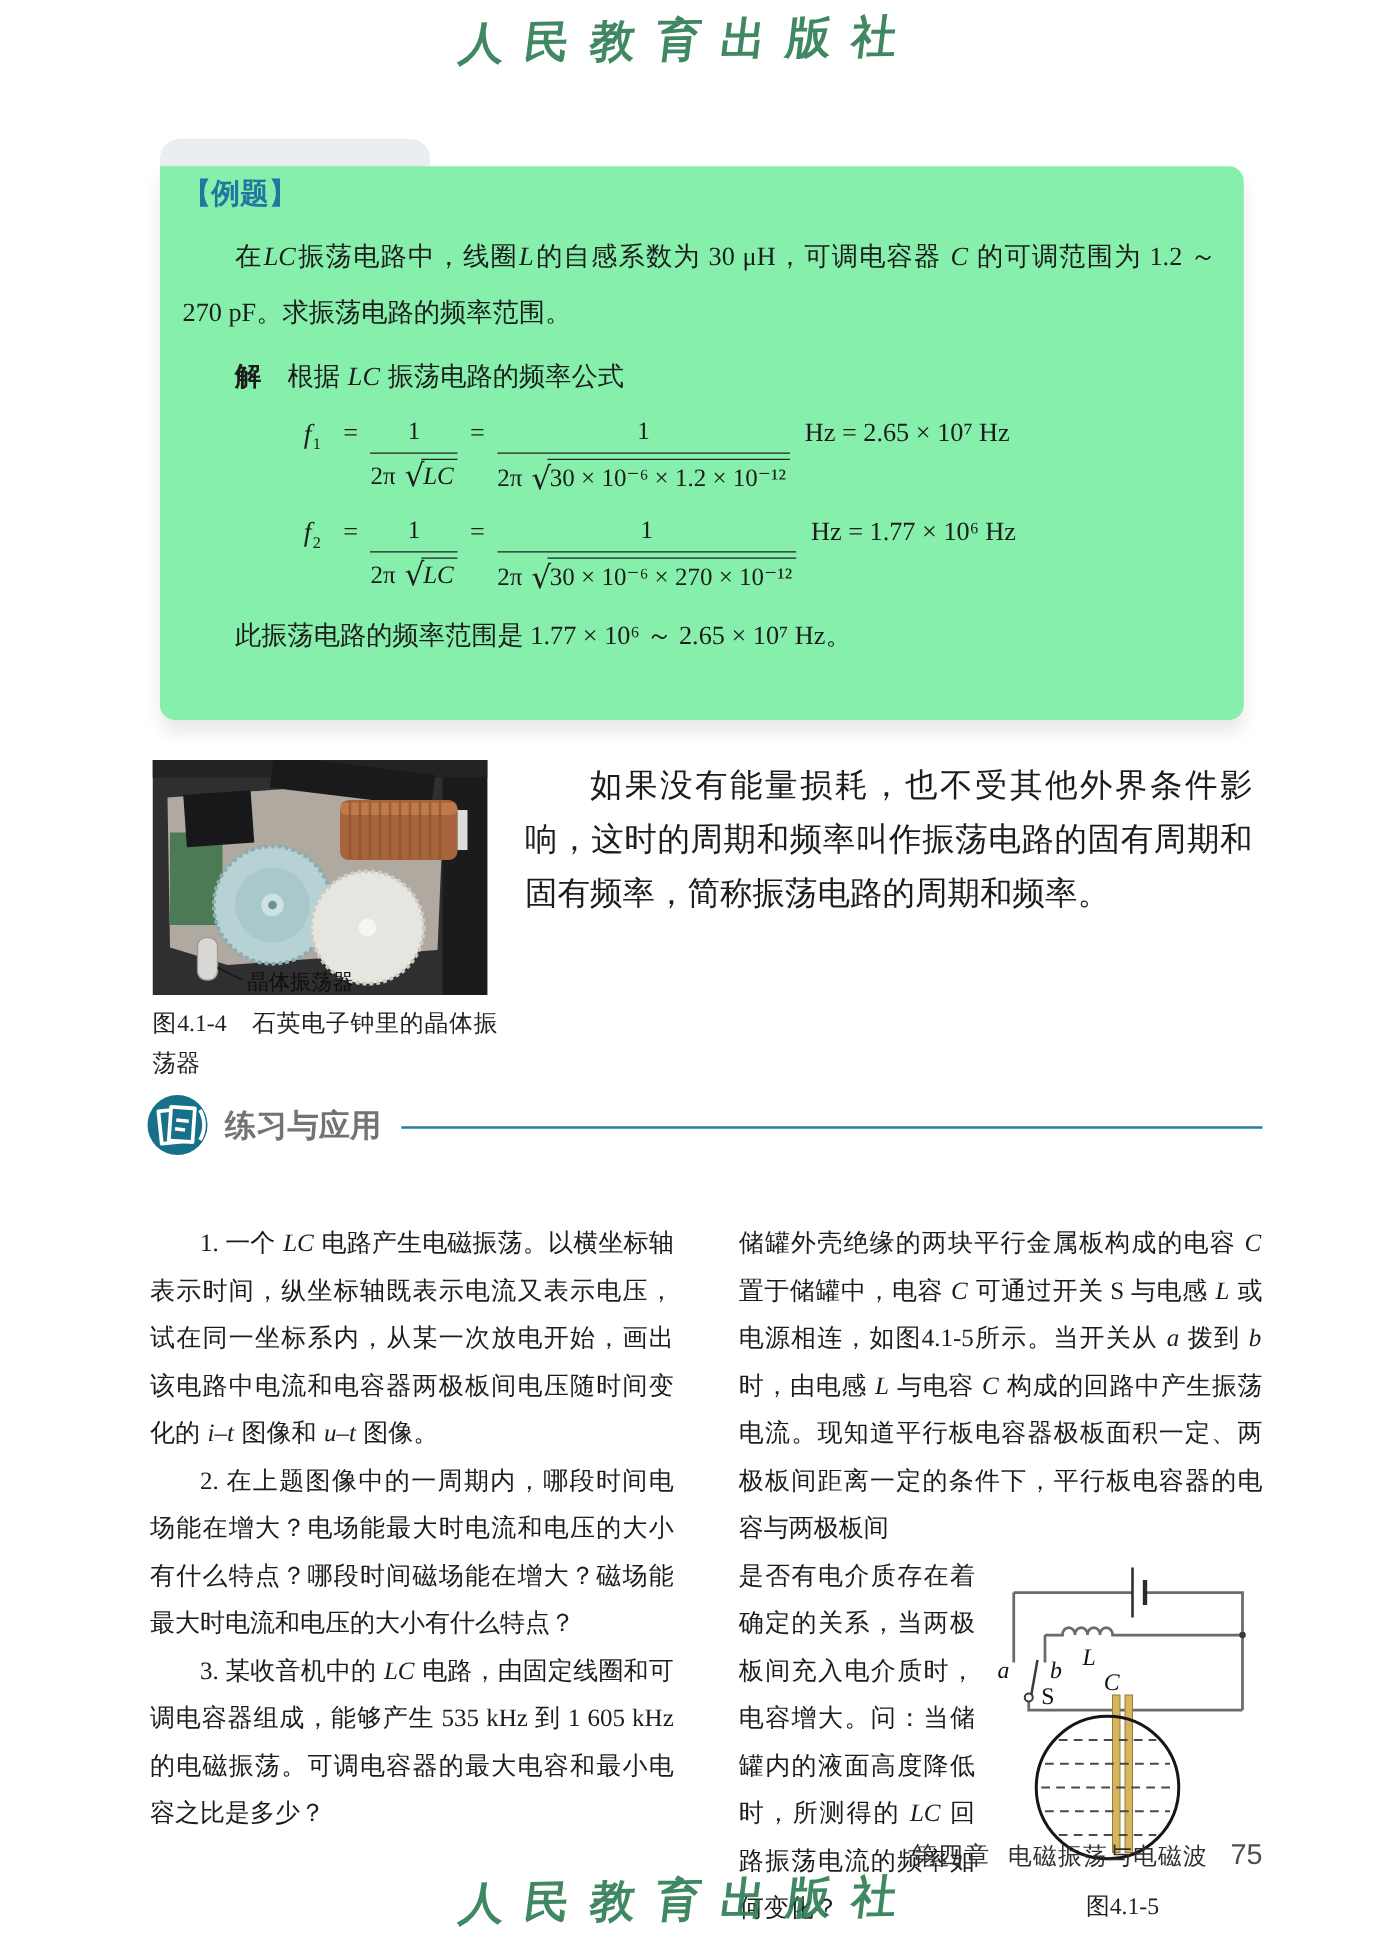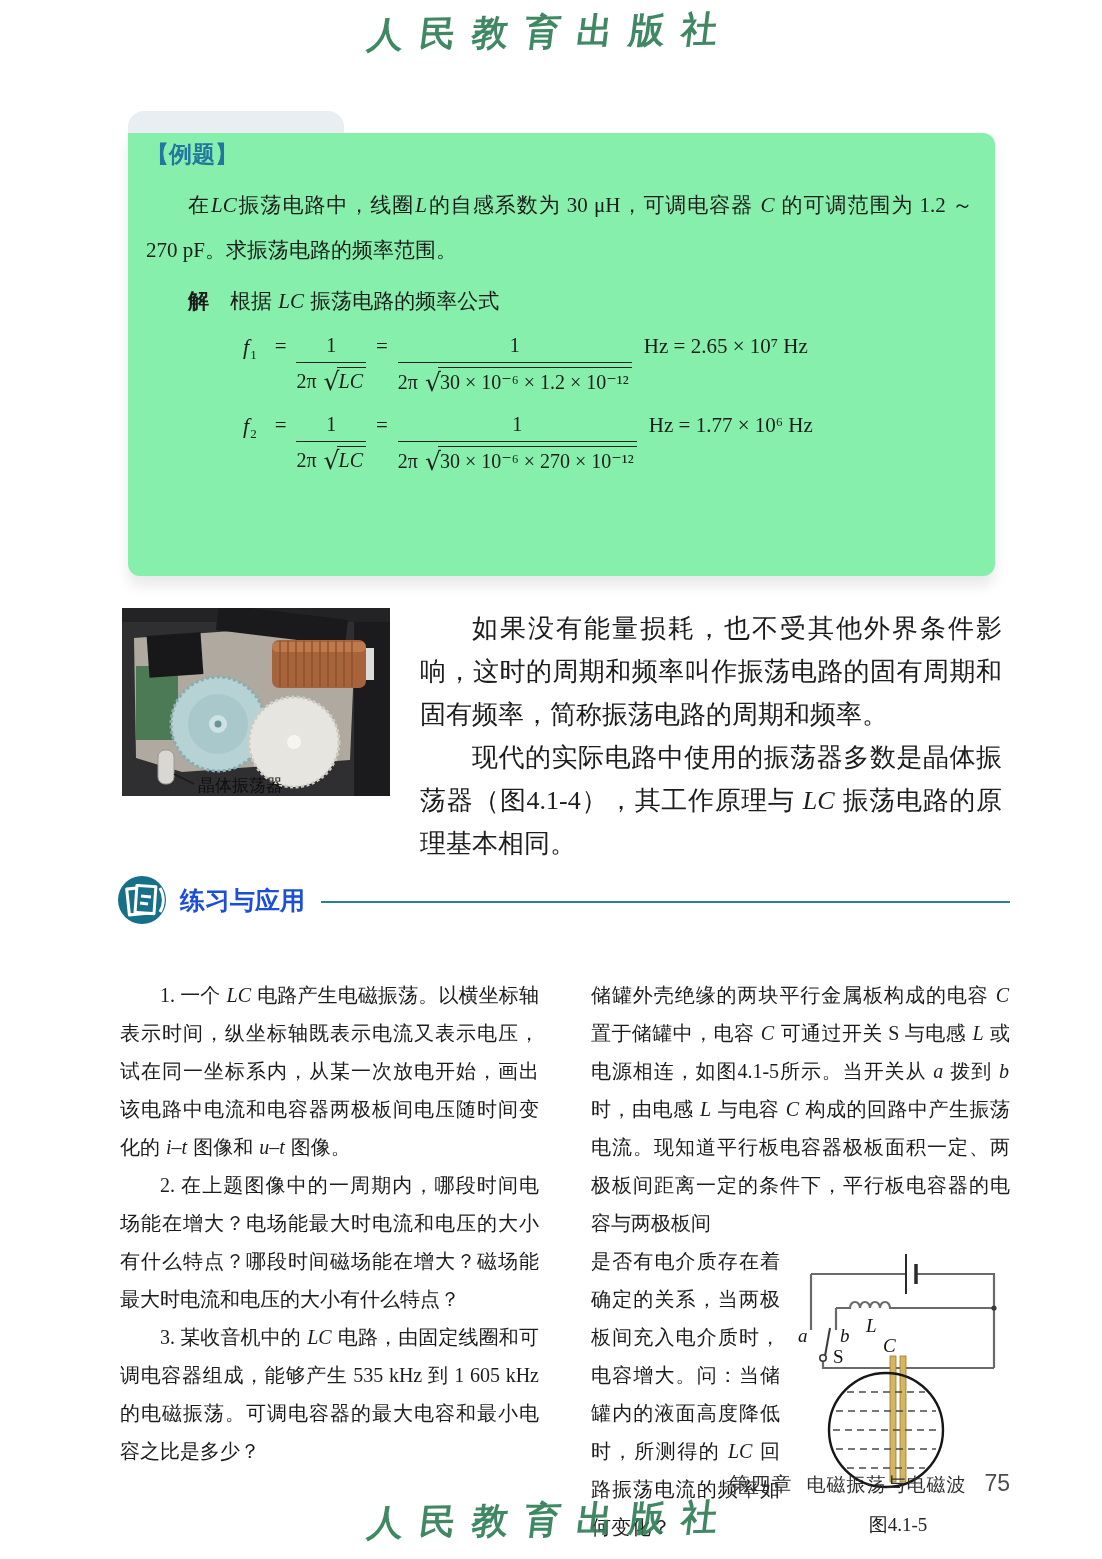--- a/index.html
+++ b/index.html
@@ -50,21 +50,21 @@
   
   .intro{position:absolute;left:420px;top:607px;width:582px;
       font-size:26px;line-height:43px;text-align:justify;}
   .intro p{margin:0;text-indent:2em;}
 
   
   .section-head{position:absolute;left:116px;top:872px;width:894px;height:56px;
       display:flex;align-items:center;}
   .section-icon{width:52px;height:52px;flex:0 0 52px;}
   .section-title{font-family:"Liberation Sans","DejaVu Sans",sans-serif;
-      font-weight:bold;font-size:25px;color:#1d4ed8;margin:0 16px 0 12px;white-space:nowrap;}
+      font-weight:bold;font-size:25px;color:#737373;margin:0 16px 0 12px;white-space:nowrap;}
   .section-rule{flex:1;height:2px;background:#2a7d9c;margin-top:4px;}
 
   
   .exercises{position:absolute;left:120px;top:976px;width:890px;display:flex;gap:52px;
       font-size:20px;line-height:38px;text-align:justify;}
   .col{width:426px;}
   .col p{margin:0;}
   .col p.qn{text-indent:2em;}
   .fig415{float:right;width:224px;margin:4px 0 18px 6px;}
   .fig415 .caption{text-align:center;font-size:19px;margin-top:4px;color:#222;}
@@ -116,20 +116,21 @@
         <span class="den"><span>2π </span><span class="rad">√</span><span class="radicand it">LC</span></span>
       </span>
       <span class="f-eq">=</span>
       <span class="frac">
         <span class="num">1</span>
         <span class="den"><span>2π </span><span class="rad">√</span><span class="radicand">30 × 10⁻⁶ × 270 × 10⁻¹²</span></span>
       </span>
       <span class="f-result">Hz = 1.77 × 10⁶ Hz</span>
     </div>
 
+    <div class="ex-conclusion">此振荡电路的频率范围是 1.77 × 10⁶ ～ 2.65 × 10⁷ Hz。</div>
   </div>
 
   <div class="photo">
     <svg width="268" height="188" viewBox="0 0 268 188">
       <rect x="0" y="0" width="268" height="188" fill="#2f2f31"></rect>
       <rect x="232" y="0" width="36" height="188" fill="#1b1b1d"></rect>
       <rect x="0" y="0" width="268" height="14" fill="#232325"></rect>
       <polygon points="12,30 150,20 232,58 228,152 60,164 14,150" fill="#aFa9a0"></polygon>
       <rect x="14" y="58" width="42" height="74" fill="#4c7a55"></rect>
       <rect x="26" y="26" width="54" height="42" fill="#18181a" transform="rotate(-4 53 47)"></rect>
@@ -159,24 +160,24 @@
       </g>
       <g>
         <circle cx="172" cy="134" r="45" fill="#e7e5df" stroke="#cdcbc2" stroke-width="3" stroke-dasharray="3 2.5"></circle>
         <circle cx="172" cy="134" r="7" fill="#f6f5f1"></circle>
       </g>
       <rect x="36" y="142" width="16" height="34" rx="7" fill="#d9d7d3" stroke="#9c9a96"></rect>
       <line x1="52" y1="166" x2="72" y2="176" stroke="#1c1c1c" stroke-width="1.6"></line>
       <text x="76" y="183" font-size="17" fill="#0f0f0f">晶体振荡器</text>
     </svg>
   </div>
+  <div class="photo-caption">图4.1-4　石英电子钟里的晶体振荡器</div>
 
   <div class="intro">
     <p>如果没有能量损耗，也不受其他外界条件影响，这时的周期和频率叫作振荡电路的固有周期和固有频率，简称振荡电路的周期和频率。</p>
-    <p><span>现代的实际电路中使用的振荡器多数是晶体振荡器（图4.1-4），其工作原理与 </span><span class="it">LC</span><span> 振荡电路的原理基本相同。</span></p>
   </div>
 
   <div class="section-head">
     <svg class="section-icon" viewBox="0 0 52 52">
       <circle cx="26" cy="26" r="24" fill="#17708a"></circle>
       <g fill="none" stroke="#ffffff" stroke-width="3" stroke-linejoin="round">
         <rect x="12" y="14" width="20" height="26" transform="rotate(-6 22 27)"></rect>
         <rect x="20" y="12" width="19" height="27" transform="rotate(4 29 25)" fill="#17708a"></rect>
         <line x1="25" y1="22" x2="35" y2="23"></line>
         <line x1="24" y1="29" x2="32" y2="30"></line>

